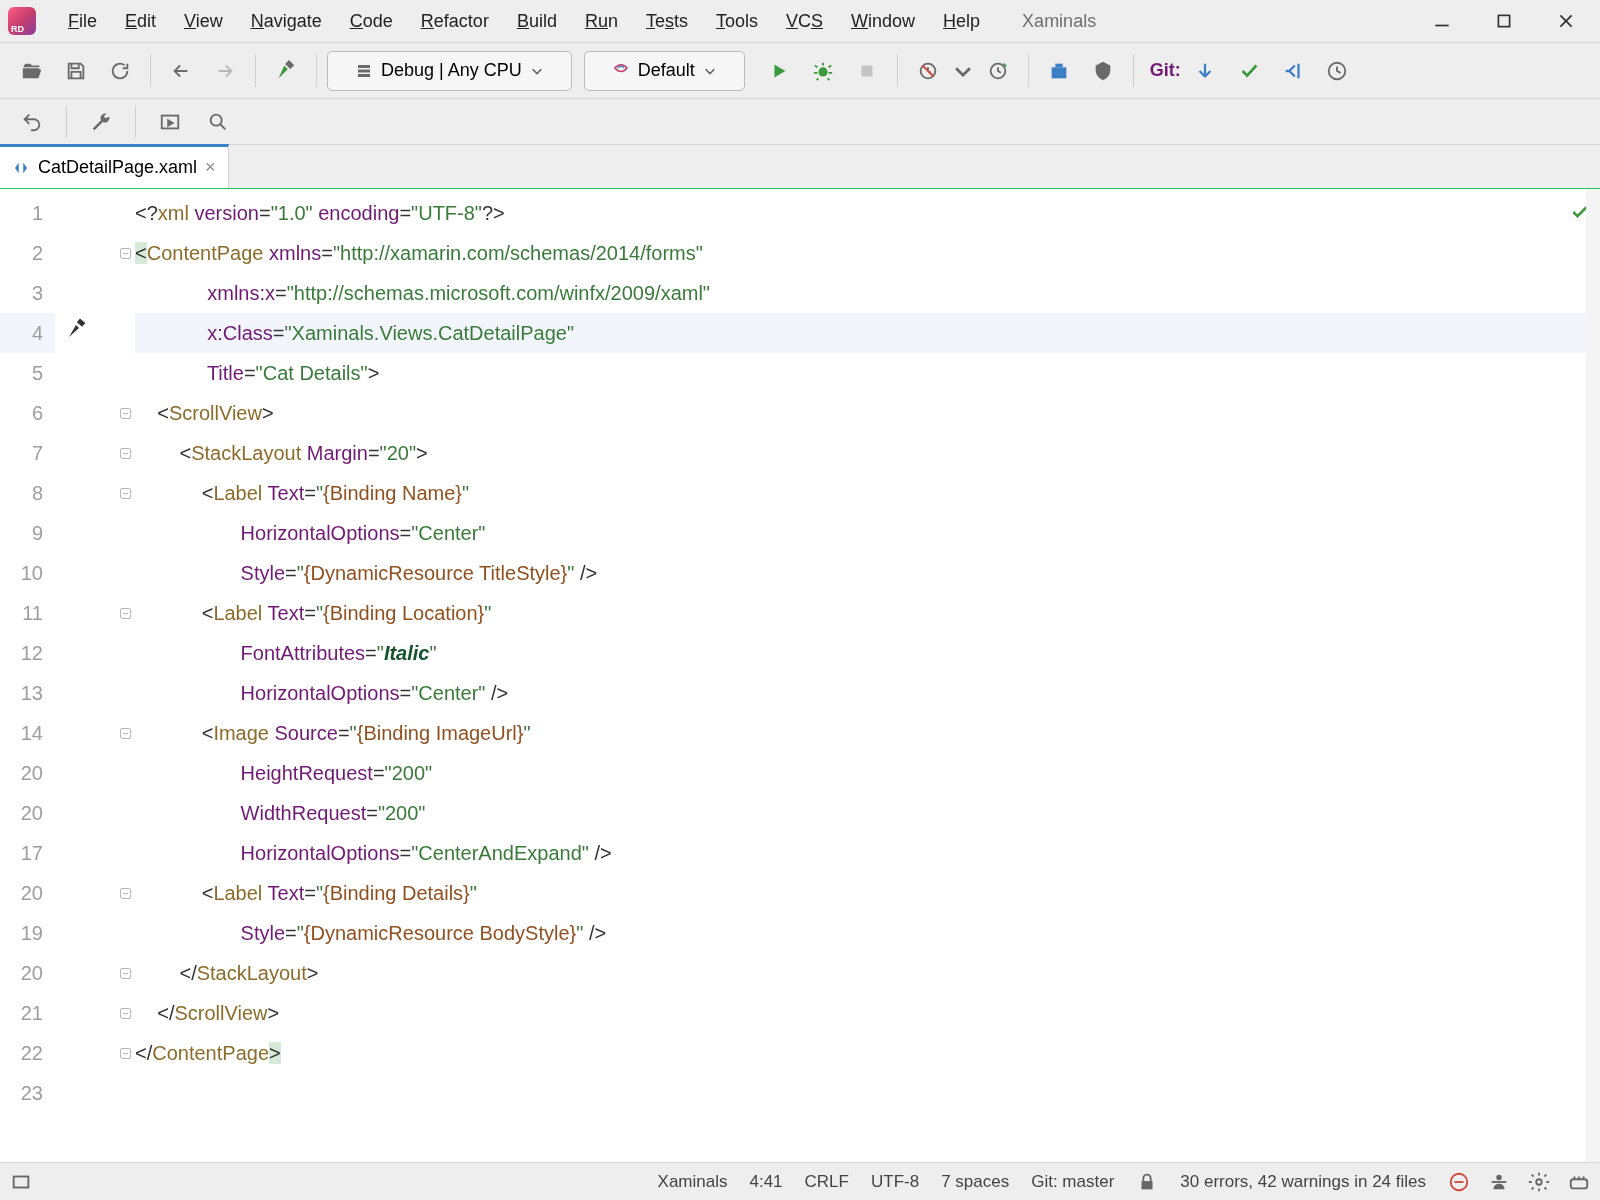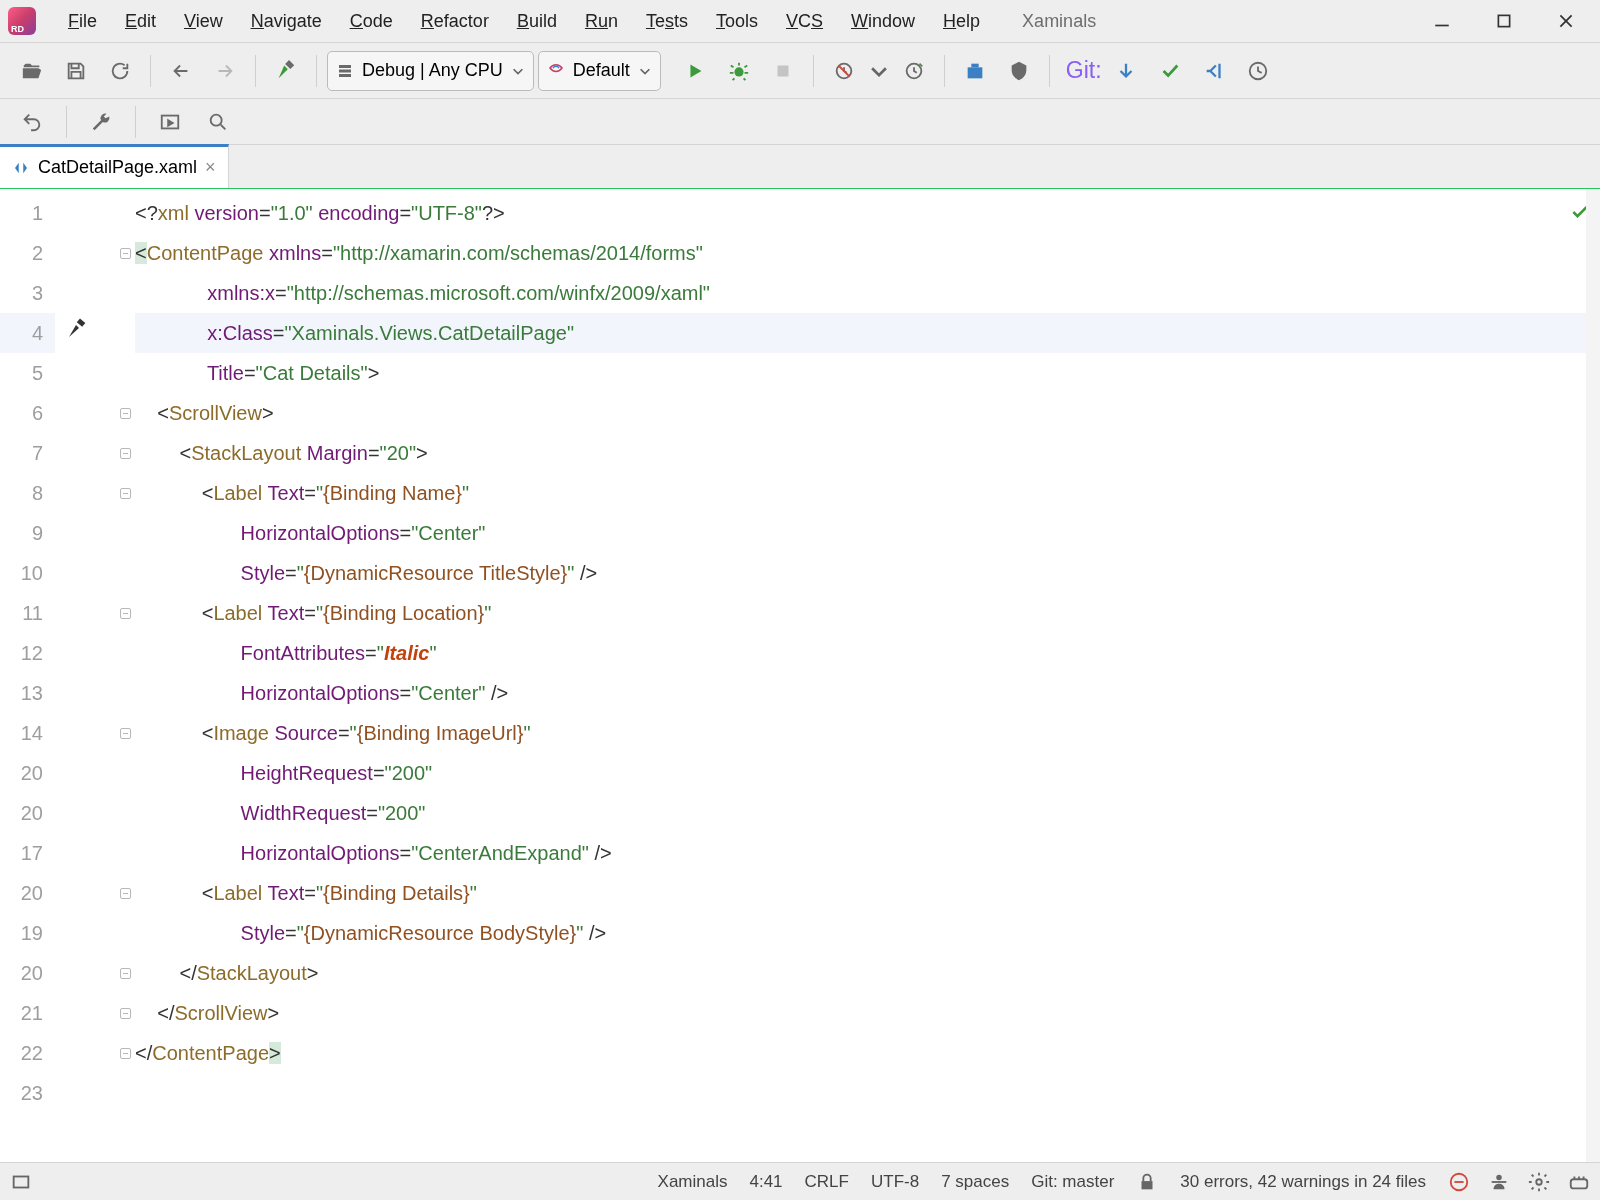--- a/index.html
+++ b/index.html
@@ -15,24 +15,24 @@
 .win-controls { margin-left: auto; display: flex; gap: 38px; padding-right: 14px; }
 .win-btn { width: 24px; height: 24px; display: flex; align-items: center; justify-content: center; color: #333; }
 .win-btn svg { width: 18px; height: 18px; }
 
 
 .toolbar { height: 56px; background: #eeeeee; display: flex; align-items: center; padding: 0 12px; gap: 4px; border-bottom: 1px solid #d4d4d4; }
 .tb-btn { width: 40px; height: 40px; display: flex; align-items: center; justify-content: center; color: #555; cursor: pointer; }
 .tb-btn svg { width: 22px; height: 22px; }
 .tb-btn.disabled { opacity: 0.4; }
 .tb-sep { width: 1px; height: 32px; background: #cfcfcf; margin: 0 6px; }
-.tb-dropdown { height: 40px; background: #f6f6f6; border: 1px solid #bbb; border-radius: 5px; display: flex; align-items: center; padding: 0 8px; gap: 8px; font-size: 18px; cursor: pointer; }
+.tb-dropdown { height: 40px; background: #f6f6f6; border: 1px solid #bbb; border-radius: 5px; display: flex; align-items: center; padding: 0 27px; gap: 8px; font-size: 18px; cursor: pointer; }
 .tb-dropdown svg.icon { width: 18px; height: 18px; }
 .tb-dropdown svg.chev { width: 14px; height: 14px; color: #666; }
-.git-label { font-size: 23px; color: #8b5cf6; margin-left: 6px; }
+.git-label { font-size: 18px; color: #701a75; margin-left: 6px; font-weight: bold; }
 
 
 .subtoolbar { height: 46px; background: #eeeeee; display: flex; align-items: center; padding: 0 12px; gap: 8px; border-bottom: 1px solid #d4d4d4; }
 
 
 .tabstrip { height: 44px; background: #eeeeee; display: flex; align-items: flex-end; border-bottom: 1px solid #22c55e; }
 .tab { height: 44px; background: #ffffff; border-top: 3px solid #3b7fc4; display: flex; align-items: center; padding: 0 12px; gap: 8px; font-size: 18px; border-right: 1px solid #d4d4d4; }
 .tab .xicon { width: 18px; height: 18px; display: flex; align-items: center; justify-content: center; }
 .tab .close { color: #888; cursor: pointer; }
 
@@ -51,21 +51,21 @@
 .code .hl { background: #f2f6fc; display: block; width: 100%; }
 .check { position: absolute; right: 10px; top: 6px; color: #3c9a3c; }
 .sb-track { position: absolute; right: 0; top: 0; bottom: 0; width: 14px; background: #f4f4f4; }
 
 
 .p { color: #333; }   
 .t { color: #8c6c2a; } 
 .a { color: #701a75; } 
 .s { color: #3a7a3a; } 
 .b { color: #915020; } 
-.i { font-weight: bold; font-style: italic; color: #c2410c; }
+.i { font-weight: bold; font-style: italic; color: #14532d; }
 .hlbg { background: #d6eadb; }
 
 
 .statusbar { height: 38px; background: #eeeeee; border-top: 1px solid #d4d4d4; display: flex; align-items: center; padding: 0 10px; font-size: 17px; color: #444; gap: 22px; }
 .statusbar .grow { flex: 1; }
 .st-icon { width: 22px; height: 22px; display: flex; align-items: center; justify-content: center; }
 .st-group { display: flex; align-items: center; gap: 18px; }
 </style>
 </head>
 <body>
@@ -143,21 +143,21 @@
   <div class="tb-sep"></div>
   <div class="tb-dropdown">
     <svg class="icon" viewBox="0 0 24 24" fill="#6a6a6a">
         <path d="M4 4h16v4H4zM4 10h16v4H4zM4 16h16v4H4z"></path>
       </svg>
     <span>Debug | Any CPU</span>
     <svg class="chev" viewBox="0 0 16 16">
         <path d="M3 6l5 5 5-5" fill="none" stroke="currentColor" stroke-width="2"></path>
       </svg>
   </div>
-  <div class="tb-dropdown" style="">
+  <div class="tb-dropdown" style="margin-left:8px">
     <svg class="icon" viewBox="0 0 24 24">
         <path d="M4 8c4-6 12-6 16 0-4 6-12 6-16 0z" fill="none" stroke="#c73e6c" stroke-width="2"></path>
         <path d="M8 8c2-3 6-3 8 0" fill="none" stroke="#3b7fc4" stroke-width="2"></path>
       </svg>
     <span>Default</span>
     <svg class="chev" viewBox="0 0 16 16">
         <path d="M3 6l5 5 5-5" fill="none" stroke="currentColor" stroke-width="2"></path>
       </svg>
   </div>
   <div class="tb-btn" style="margin-left:10px">

